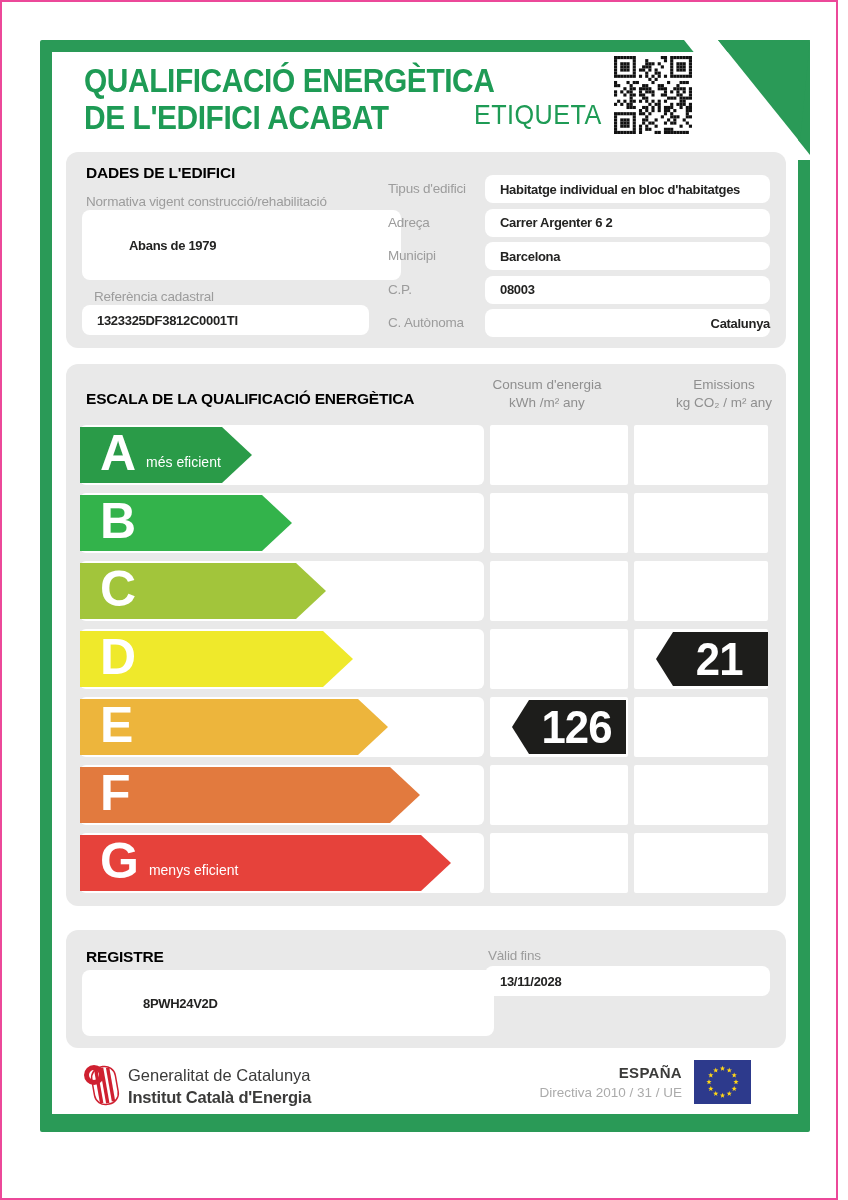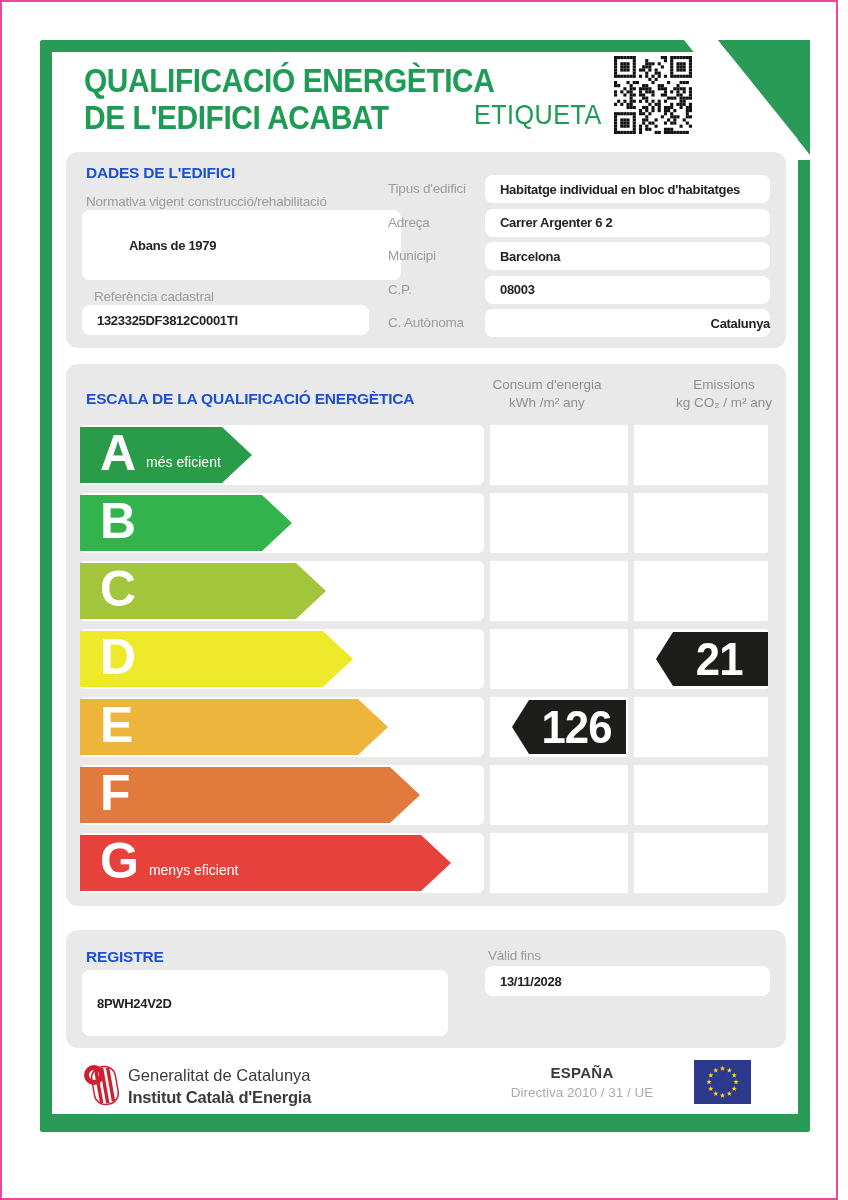--- a/index.html
+++ b/index.html
@@ -16,21 +16,21 @@
   .corner-svg{position:absolute;left:0;top:0;pointer-events:none;}
   
   .title{position:absolute;left:82px;top:60px;color:var(--title-green);
     font-weight:700;font-size:34px;line-height:37px;letter-spacing:-.5px;
     transform:scaleX(.88);transform-origin:left top;white-space:nowrap;}
   .etiqueta{position:absolute;left:472px;top:97px;color:var(--title-green);
     font-size:28px;font-weight:400;letter-spacing:.5px;transform:scaleX(.9);transform-origin:left top;}
   .qr{position:absolute;left:612px;top:54px;}
   
   .panel{position:absolute;left:64px;width:720px;background:#e9e9e9;border-radius:12px;}
-  .panel-title{position:absolute;left:20px;font-size:15.5px;font-weight:700;color:#1d4ed8;letter-spacing:-.2px;}
+  .panel-title{position:absolute;left:20px;font-size:15.5px;font-weight:700;color:#000000;letter-spacing:-.2px;}
   .glabel{position:absolute;font-size:13.5px;color:#9c9c9c;letter-spacing:-.2px;white-space:nowrap;}
   .wbox{position:absolute;background:#fff;border-radius:8px;display:flex;align-items:center;}
   .wbox .val{font-size:13px;font-weight:700;color:#232322;padding-left:15px;letter-spacing:-.3px;white-space:nowrap;}
   
   .colhdr{position:absolute;width:180px;text-align:center;font-size:13.5px;color:#8f8f8f;line-height:18px;}
   .srows{position:absolute;left:14px;top:61px;width:692px;}
   .srow{position:relative;height:60px;margin-bottom:8px;}
   .srow-main{position:absolute;left:0;top:0;width:404px;height:60px;background:#fff;border-radius:6px;}
   .scol{position:absolute;top:0;height:60px;background:#fff;border-radius:2px;}
   .scol.consum{left:410px;width:138px;}
@@ -39,21 +39,21 @@
     clip-path:polygon(0 0,calc(100% - 30px) 0,100% 50%,calc(100% - 30px) 100%,0 100%);}
   .arrow .letter{font-size:50px;font-weight:700;color:#fff;margin-left:20px;line-height:1;transform:translateY(-2px);}
   .arrow .note{font-size:14px;color:#fff;margin-left:10px;margin-top:14px;white-space:nowrap;}
   .badge{position:absolute;top:3px;height:54px;background:var(--badge-black);color:#fff;
     display:flex;align-items:center;justify-content:center;
     clip-path:polygon(17px 0,100% 0,100% 100%,17px 100%,0 50%);}
   .badge .bval{font-size:46px;font-weight:700;padding-left:16px;letter-spacing:-1px;transform:scaleX(.95);}
   
   .org{position:absolute;left:126px;top:1062px;font-size:16.5px;line-height:22px;color:#3b3b3a;}
   .org .b{font-weight:700;letter-spacing:-.2px;}
-  .espana{position:absolute;left:480px;top:1062px;width:200px;text-align:center;}
+  .espana{position:absolute;left:480px;top:1062px;width:200px;text-align:right;}
   .espana .c{font-size:15px;font-weight:600;color:#3b3b3a;letter-spacing:.3px;}
   .espana .d{font-size:13.5px;color:#ababab;margin-top:4px;}
   .euflag{position:absolute;left:692px;top:1058px;width:57px;height:44px;background:var(--eu-blue);}
   .logo{position:absolute;left:82px;top:1060px;}
 </style>
 </head>
 <body>
 
 <div class="page" style="--frame-green: #2a9a57; --title-green: #1e9b55; --badge-black: #1d1d1b; --eu-blue: #2d3a8c;">
 
@@ -471,21 +471,21 @@
     <div class="arrow" style="width: 371px; background: rgb(230, 66, 59);">
       <span class="letter">G</span>
       <span class="note">menys eficient</span>
     </div>
         </div>
       </div>
   </div>
 
   <div class="panel" style="top:928px;height:118px;">
     <div class="panel-title" style="top:18px;">REGISTRE</div>
-    <div class="wbox" style="left:16px;top:40px;width:366px;height:66px;">
+    <div class="wbox" style="left:16px;top:40px;width:366px;height:66px;padding-left:46px;">
       <span class="val">8PWH24V2D</span>
     </div>
     <div class="glabel" style="left:422px;top:18px;">Vàlid fins</div>
     <div class="wbox" style="left:419px;top:36px;width:285px;height:30px;">
       <span class="val">13/11/2028</span>
     </div>
   </div>
 
   <svg class="logo" width="36" height="48" viewBox="0 0 36 48">
     <g transform="rotate(-10 18 24)">

